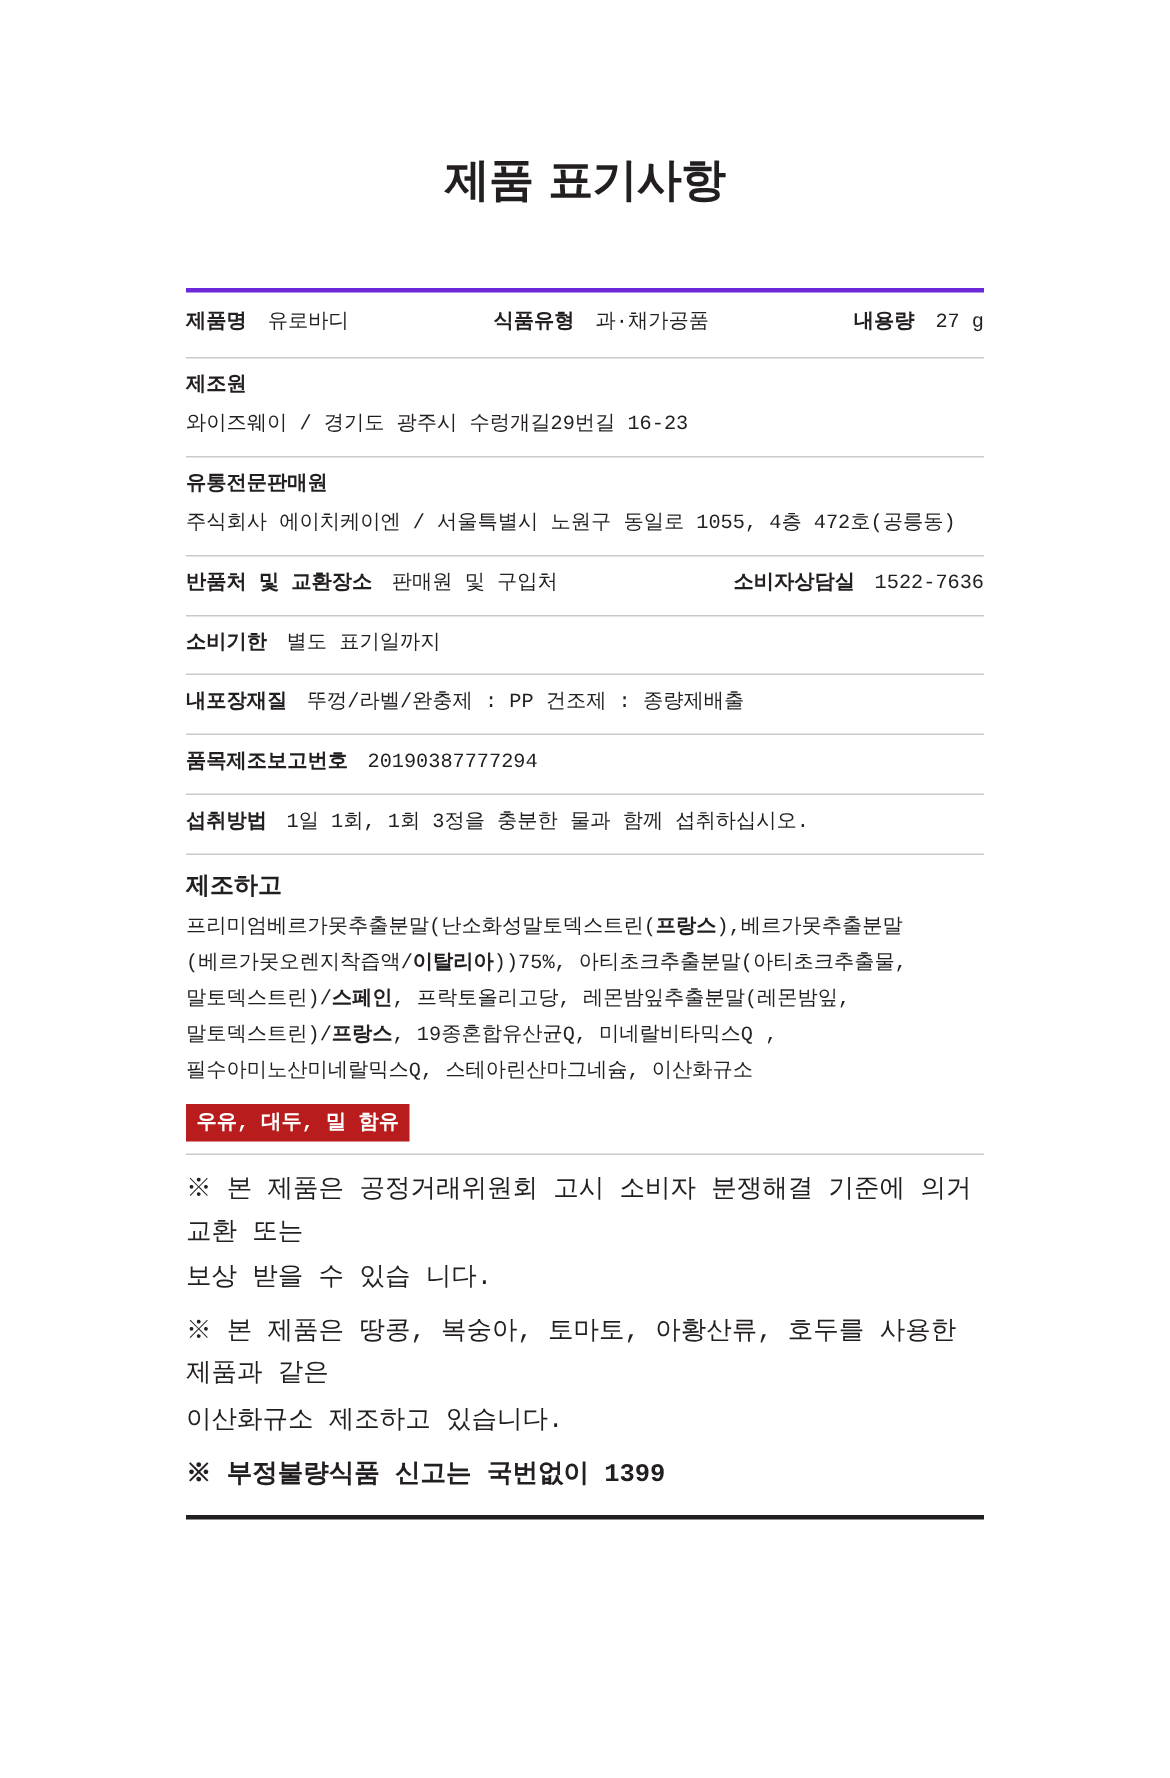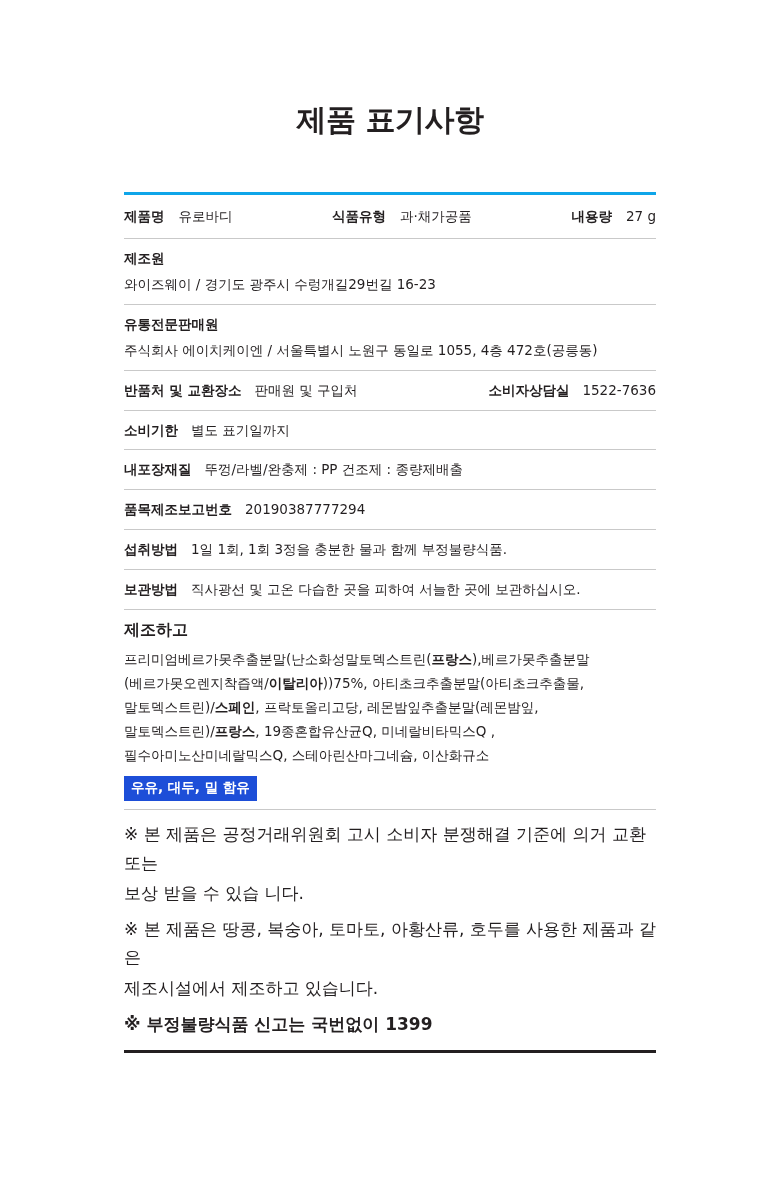--- a/index.html
+++ b/index.html
@@ -27,21 +27,22 @@
     font-size: 30px;
     font-weight: bold;
     letter-spacing: -0.5px;
     padding-top: 100px;
     color: #231f20;
   }
   .table-wrap {
     margin-top: 51px;
   }
   .rule-top {
-    border-top: 3px solid #0ea5e9;
+    border-top: 3px solid #6d28d9;
+    font-family: Liberation Mono, monospace;
   }
   .rule-bottom {
     border-bottom: 3px solid #231f20;
   }
   .row {
     border-bottom: 1px solid #c9c9c9;
     padding: 9px 0 9px 0;
     font-size: 13.5px;
     line-height: 1.55;
   }
@@ -99,21 +100,21 @@
     border-bottom: 1px solid #c9c9c9;
   }
   .ingredients .lbl { display: block; margin-bottom: 6px; }
   .ing-text {
     font-size: 13.5px;
     line-height: 1.78;
   }
   .ing-text b { font-weight: bold; }
   .allergen {
     display: inline-block;
-    background: #1d4ed8;
+    background: #b91c1c;
     color: #ffffff;
     font-weight: bold;
     font-size: 13.5px;
     padding: 3px 7px 4px 7px;
     margin-top: 9px;
   }
 
   .footnotes {
     padding: 10px 0 12px 0;
   }
@@ -182,43 +183,39 @@
       <span class="val">뚜껑/라벨/완충제 : PP 건조제 : 종량제배출</span>
     </div>
 
     <div class="row kv">
       <span class="lbl">품목제조보고번호</span>
       <span class="val">20190387777294</span>
     </div>
 
     <div class="row kv">
       <span class="lbl">섭취방법</span>
-      <span class="val">1일 1회, 1회 3정을 충분한 물과 함께 부정불량식품.</span>
-    </div>
-
-    <div class="row kv">
-      <span class="lbl">보관방법</span>
-      <span class="val">직사광선 및 고온 다습한 곳을 피하여 서늘한 곳에 보관하십시오.</span>
-    </div>
+      <span class="val">1일 1회, 1회 3정을 충분한 물과 함께 섭취하십시오.</span>
+    </div>
+
 
 
     <div class="ingredients">
       <span class="lbl">제조하고</span>
       <div class="ing-text" id="ingredients-text">
           <div><span>프리미엄베르가못추출분말(난소화성말토덱스트린(</span><b>프랑스</b><span>),베르가못추출분말</span></div>
           <div><span>(베르가못오렌지착즙액/</span><b>이탈리아</b><span>))75%, 아티초크추출분말(아티초크추출물,</span></div>
           <div><span>말토덱스트린)/</span><b>스페인</b><span>, 프락토올리고당, 레몬밤잎추출분말(레몬밤잎,</span></div>
           <div><span>말토덱스트린)/</span><b>프랑스</b><span>, 19종혼합유산균Q, 미네랄비타믹스Q ,</span></div>
           <div><span>필수아미노산미네랄믹스Q, 스테아린산마그네슘, 이산화규소</span></div>
         </div>
       <span class="allergen">우유, 대두, 밀 함유</span>
     </div>
 
     <div class="footnotes">
       <div class="footnote">※ 본 제품은 공정거래위원회 고시 소비자 분쟁해결 기준에 의거 교환 또는</div>
       <div class="footnote" style="margin-top: -5px;">보상 받을 수 있습 니다.</div>
       <div class="footnote">※ 본 제품은 땅콩, 복숭아, 토마토, 아황산류, 호두를 사용한 제품과 같은</div>
-      <div class="footnote" style="margin-top: -5px;">제조시설에서 제조하고 있습니다.</div>
+      <div class="footnote" style="margin-top: -5px;">이산화규소 제조하고 있습니다.</div>
       <div class="footnote bold">※ 부정불량식품 신고는 국번없이 1399</div>
     </div>
 
   </div>
 </div>
 
 </body></html>

